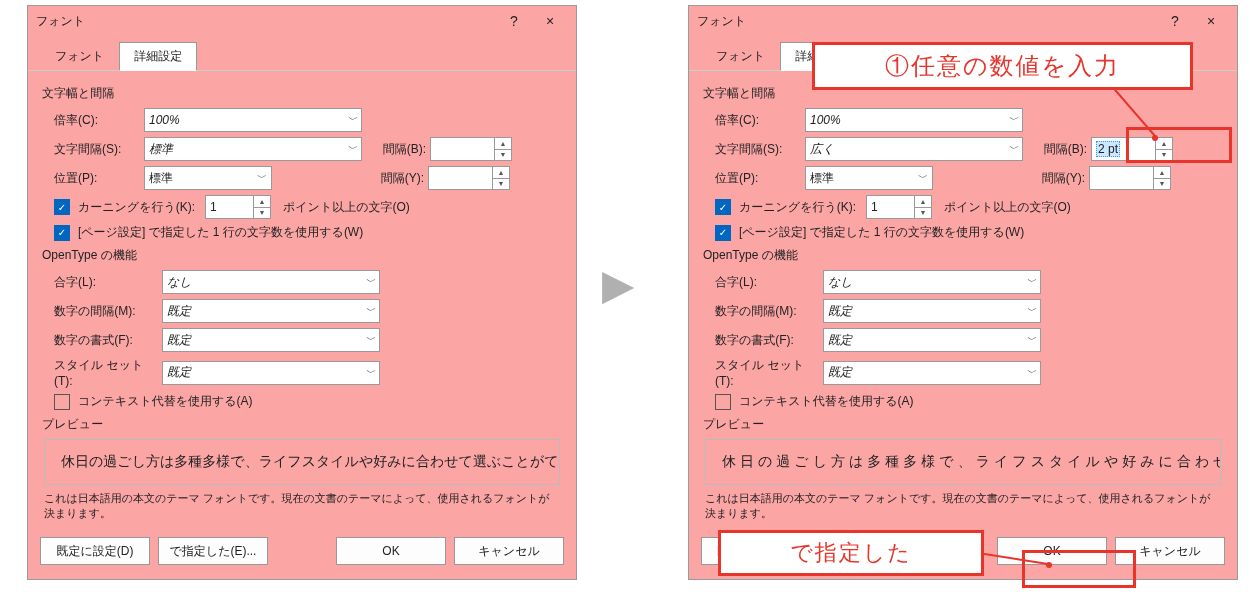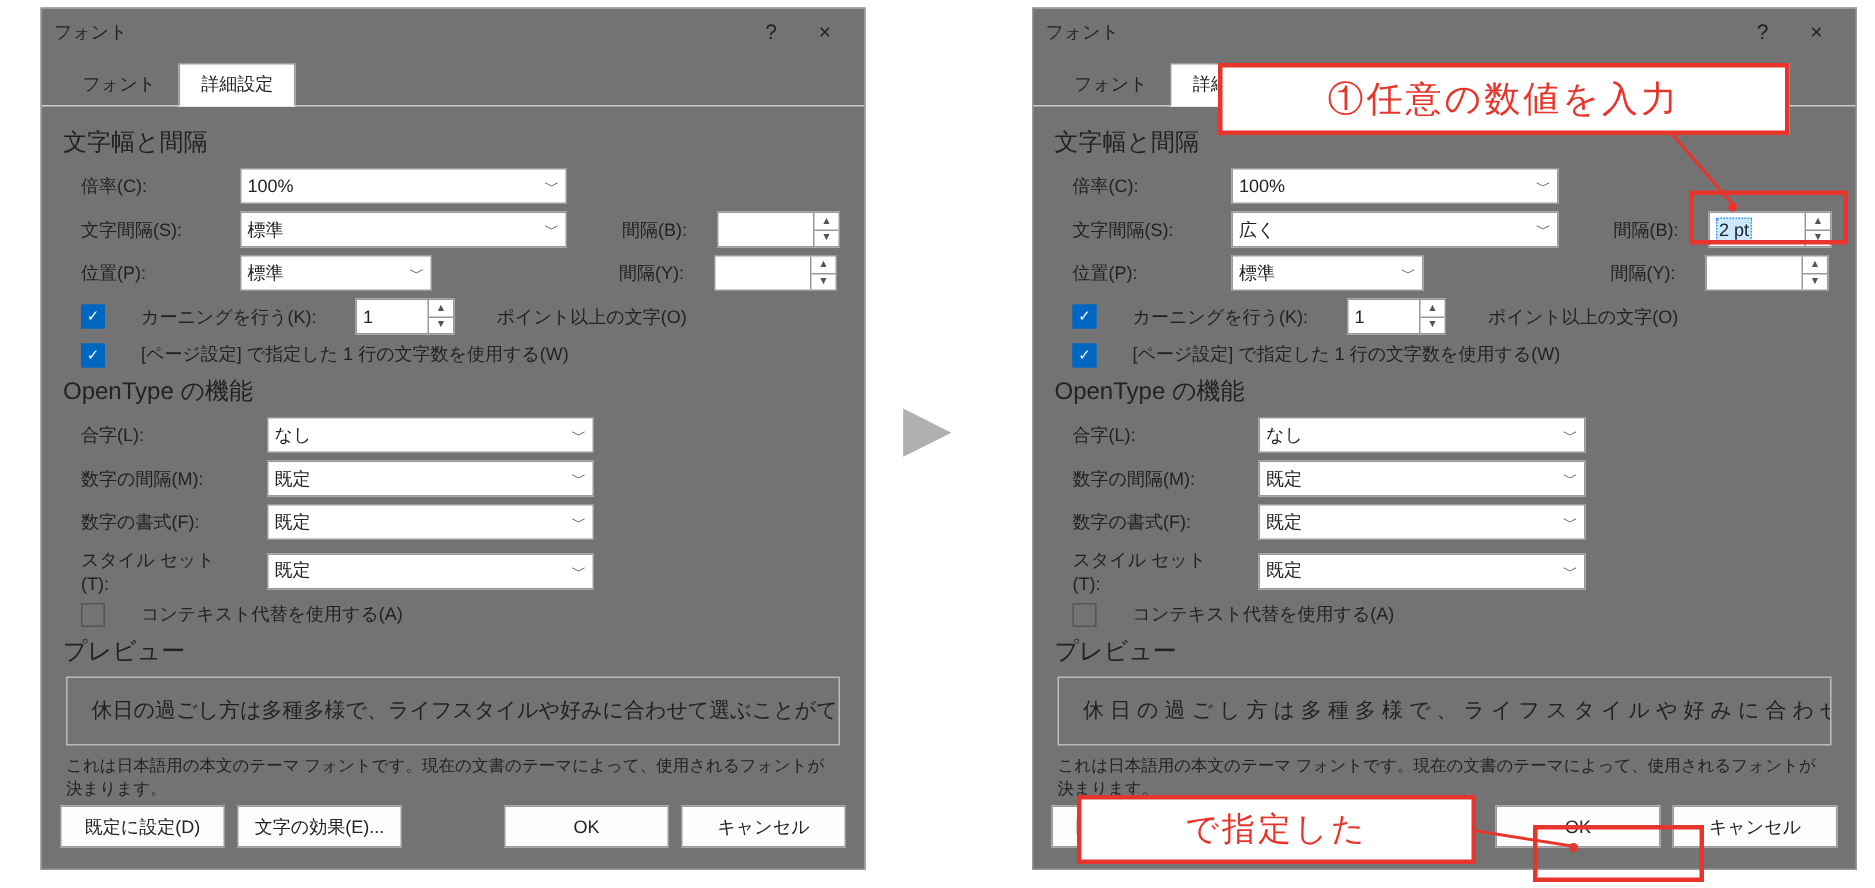--- a/index.html
+++ b/index.html
@@ -9,21 +9,21 @@
     color: #222;
     background: #fff;
     width: 1250px;
     height: 592px;
     position: relative;
   }
   .dialog {
     position: absolute;
     width: 548px;
     height: 573px;
-    background: #737373;
+    background: #fca5a5;
     border: 1px solid #9a9a9a;
   }
   .dialog.left  { left: 27px;  top: 5px; }
   .dialog.right { left: 688px; top: 5px; }
   .titlebar {
     display: flex;
     align-items: center;
     height: 30px;
     padding: 0 8px;
     font-size: 12px;
@@ -55,28 +55,28 @@
   }
   .tab.active {
     border: 1px solid #999;
     border-bottom: 1px solid #fff;
     background: #fff;
   }
   .body {
     padding: 8px 16px 4px 16px;
   }
   .section-label {
-    font-size: 16px;
+    font-size: 12px;
     margin: 6px 0 6px -2px;
   }
   .row {
     display: flex;
     align-items: center;
     margin: 5px 0;
-    gap: 20px;
+    gap: 4px;
   }
   .row .lbl {
     width: 86px;
     text-align: left;
   }
   .combo {
     border: 1px solid #999;
     height: 22px;
     display: flex;
     align-items: center;
@@ -84,21 +84,21 @@
     background: #fff;
     position: relative;
     font-size: 12px;
   }
   .combo .chev {
     position: absolute;
     right: 4px;
     font-size: 10px;
     color: #555;
   }
-  .combo.w210 { width: 208px; }
+  .combo.w210 { width: 208px; font-style: italic; }
   .combo.w124 { width: 118px; }
   .spin {
     border: 1px solid #999;
     height: 22px;
     width: 72px;
     display: flex;
     align-items: center;
     padding: 0 4px;
     position: relative;
     font-size: 12px;
@@ -338,21 +338,21 @@
       <span>コンテキスト代替を使用する(A)</span>
     </div>
 
     <div class="section-label">プレビュー</div>
     <div class="preview">休日の過ごし方は多種多様で、ライフスタイルや好みに合わせて選ぶことがて</div>
     <div class="help-text">これは日本語用の本文のテーマ フォントです。現在の文書のテーマによって、使用されるフォントが決まります。</div>
   </div>
 
   <div class="footer">
     <div class="dlg-btn">既定に設定(D)</div>
-    <div class="dlg-btn">文字の効果(E)...</div>
+    <div class="dlg-btn">で指定した(E)...</div>
     <div class="spacer"></div>
     <div class="dlg-btn">OK</div>
     <div class="dlg-btn">キャンセル</div>
   </div>
 </div>
 
 <div class="big-arrow">▶</div>
 
 <div class="dialog right">
   <div class="titlebar">

